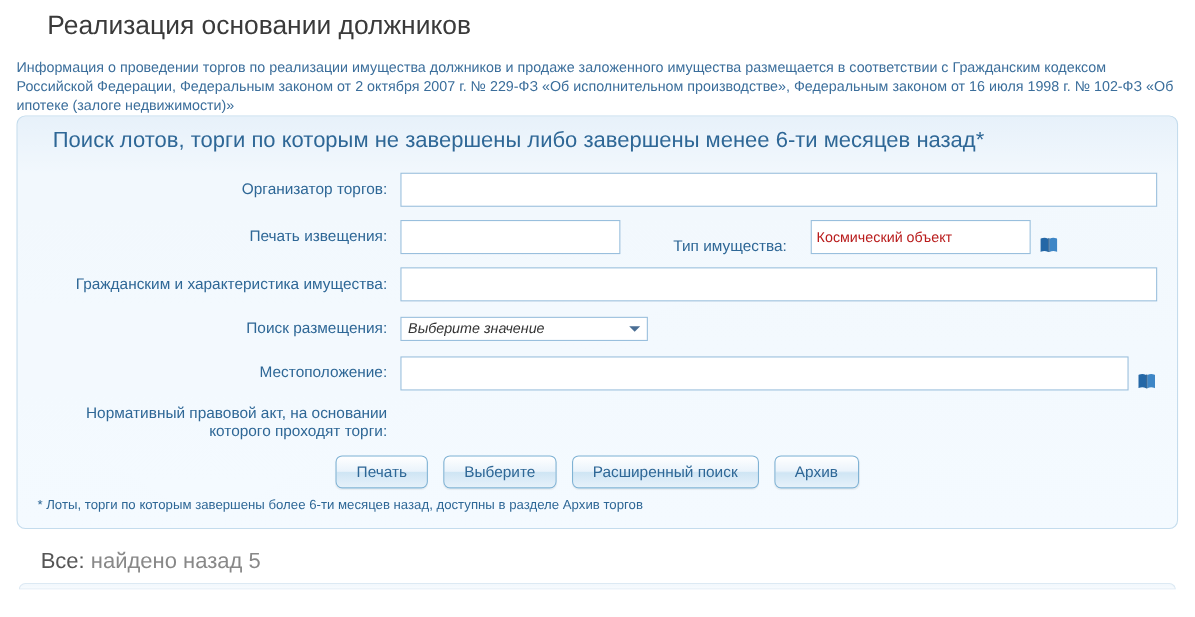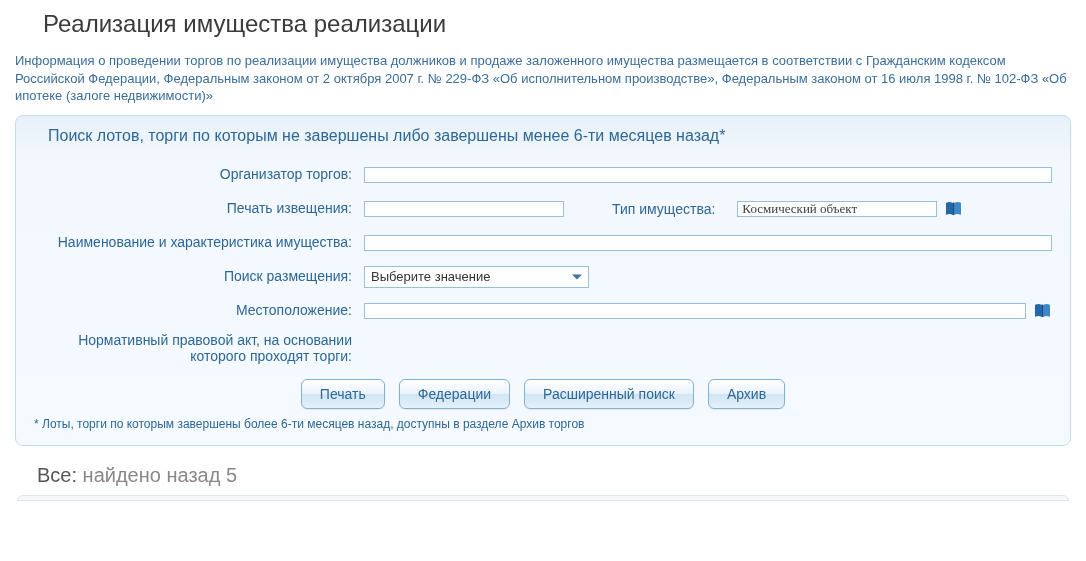--- a/index.html
+++ b/index.html
@@ -14,64 +14,63 @@
     .page-title {
       font-size: 24px;
       font-weight: normal;
       color: #3a3a3a;
       margin: 0 0 14px 28px;
     }
     .info-text {
       font-size: 13px;
       color: #3b6e9b;
       line-height: 1.35;
-      margin-bottom: 10px;
     }
     .search-panel {
       border: 1px solid #c4dced;
       border-radius: 8px;
       background: linear-gradient(#e7f1fa, #f2f8fd 14%, #f4faff);
       padding: 10px 18px 14px 18px;
     }
     .panel-title {
-      font-size: 16px;
+      font-size: 20px;
       font-weight: normal;
       color: #2e6796;
       line-height: 1.25;
       margin-bottom: 16px;
       padding-left: 14px;
     }
     .form-row {
       display: flex;
       align-items: center;
       margin-bottom: 8px;
       min-height: 26px;
+      margin-top: 12px;
     }
     .form-label {
       width: 330px;
       text-align: right;
       color: #2e6796;
       font-size: 14px;
       padding-right: 12px;
       line-height: 1.25;
     }
     .form-field {
       flex: 1;
       display: flex;
       align-items: flex-end;
       gap: 8px;
     }
     .text-input {
-      height: 16px;
+      height: 31px;
       border: 1px solid #99bfdd;
       background: #fff;
       padding: 0 4px;
       font-size: 13px;
-      color: #404040;
-      font-family: Liberation Serif, serif;
+      color: #b91c1c;
     }
     .text-input.full { flex: 1; min-width: 0; }
     .text-input.small { width: 200px; flex: 0 0 auto; }
     .inline-label {
       color: #2e6796;
       font-size: 14px;
       padding: 0 14px 0 40px;
       white-space: nowrap;
     }
     .book-icon {
@@ -82,20 +81,21 @@
     }
     .book-svg { width: 100%; height: 100%; display: block; }
     .select-wrap {
       position: relative;
       border: 1px solid #99bfdd;
       background: #fff;
       height: 22px;
       display: flex;
       align-items: center;
       padding: 0 26px 0 6px;
+      font-style: italic;
     }
     .select-wrap.small { width: 225px; flex: 0 0 auto; }
     .select-wrap.full { flex: 1; }
     .select-text { font-size: 13px; color: #333; }
     .select-chevron {
       position: absolute;
       right: 6px;
       top: 50%;
       transform: translateY(-50%);
       width: 0; height: 0;
@@ -139,21 +139,21 @@
       border-radius: 8px 8px 0 0;
       background: linear-gradient(#f1f7fc, #f8fbfe);
       margin: 0 2px;
     }
     
     .form-label.multi { line-height: 1.2; }
   </style>
 </head>
 <body>
 
-<h1 class="page-title">Реализация имущества реализации</h1>
+<h1 class="page-title">Реализация основании должников</h1>
 
 <p class="info-text">Информация о проведении торгов по реализации имущества должников и продаже заложенного имущества размещается в соответствии с Гражданским кодексом Российской Федерации, Федеральным законом от 2 октября 2007 г. № 229-ФЗ «Об исполнительном производстве», Федеральным законом от 16 июля 1998 г. № 102-ФЗ «Об ипотеке (залоге недвижимости)»</p>
 
 <div class="search-panel">
   <h2 class="panel-title">Поиск лотов, торги по которым не завершены либо завершены менее 6-ти месяцев назад*</h2>
 
   <div class="form-row">
     <div class="form-label">Организатор торгов:</div>
     <div class="form-field">
       <input class="text-input full" value="" style="">
@@ -170,21 +170,21 @@
         <svg class="book-svg" viewBox="0 0 18 16">
             <path fill="#2467a6" d="M1 2 C1 2 4 0 8 2 L8 14 C4 12 1 14 1 14 Z"></path>
             <path fill="#3e86c6" d="M9 2 C13 0 16 2 16 2 L16 14 C16 14 13 12 9 14 Z"></path>
             <rect x="8" y="1.5" width="1" height="12.6" fill="#164d80"></rect>
           </svg>
       </span>
     </div>
   </div>
 
   <div class="form-row">
-    <div class="form-label multi">Наименование и характеристика имущества:</div>
+    <div class="form-label multi">Гражданским и характеристика имущества:</div>
     <div class="form-field">
       <input class="text-input full" value="" style="">
     </div>
   </div>
 
   <div class="form-row">
     <div class="form-label">Поиск размещения:</div>
     <div class="form-field">
       <div class="select-wrap small">
         <span class="select-text">Выберите значение</span>
@@ -206,21 +206,21 @@
       </span>
     </div>
   </div>
 
   <div class="form-row">
     <div class="form-label multi">Нормативный правовой акт, на основании которого проходят торги:</div>
   </div>
 
   <div class="button-row">
     <button class="btn">Печать</button>
-    <button class="btn">Федерации</button>
+    <button class="btn">Выберите</button>
     <button class="btn">Расширенный поиск</button>
     <button class="btn">Архив</button>
   </div>
 
   <div class="footnote">* Лоты, торги по которым завершены более 6-ти месяцев назад, доступны в разделе Архив торгов</div>
 </div>
 
 <div class="results-heading">
   <span>Все:</span>
   <span class="grey">найдено назад</span>

